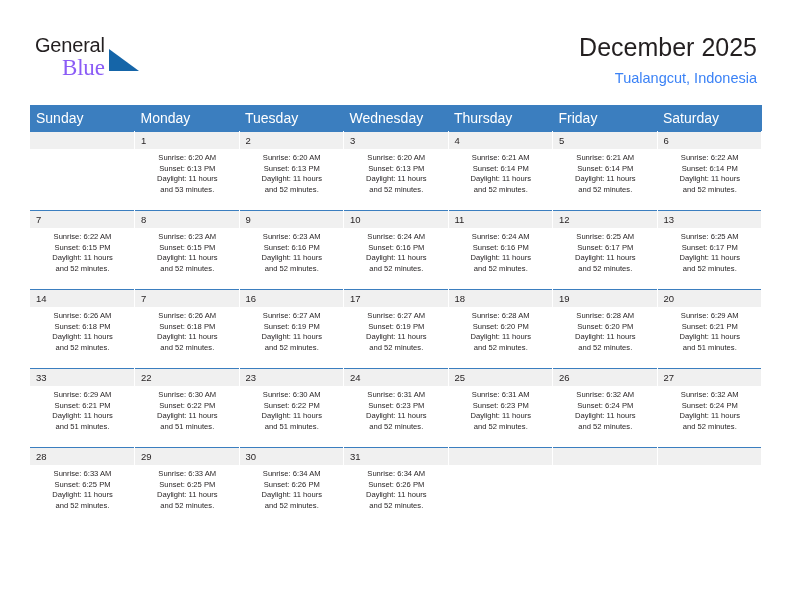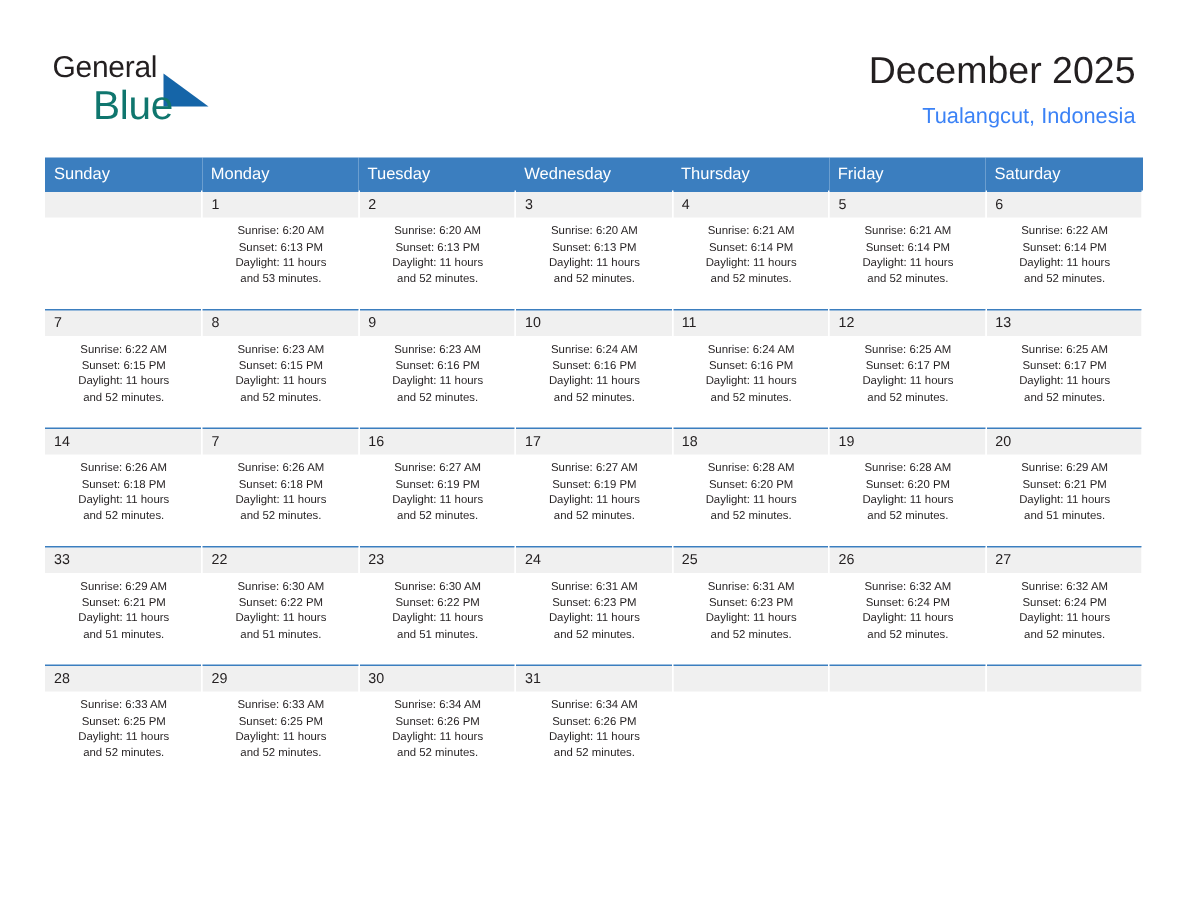--- a/index.html
+++ b/index.html
@@ -42,24 +42,24 @@
     top: 0;
     font-size: 20px;
     letter-spacing: -0.2px;
     color: #231f20;
     font-family: "Liberation Sans", sans-serif;
   }
   .logo-blue {
     position: absolute;
     left: 27px;
     top: 21px;
-    font-size: 27px;
+    font-size: 23px;
     letter-spacing: -0.2px;
-    color: #0f766e;
-    font-family: Liberation Sans, sans-serif;
+    color: #8b5cf6;
+    font-family: Liberation Serif, serif;
   }
   .logo-triangle {
     position: absolute;
     left: 74px;
     top: 15px;
     width: 0;
     height: 0;
     border-left: 30px solid #1565a8;
     border-top: 22px solid transparent;
   }
@@ -89,21 +89,21 @@
     position: absolute;
     left: 30px;
     top: 105px;
     width: 732px;
     border-collapse: collapse;
     table-layout: fixed;
   }
   .calendar th {
     background: #3b7ebf;
     color: #ffffff;
-    font-size: 11px;
+    font-size: 14px;
     font-weight: normal;
     text-align: left;
     padding: 5px 0 5px 6px;
     height: 10px;
     border: none;
   }
   .calendar td {
     vertical-align: top;
     padding: 0;
     width: 104.57px;

